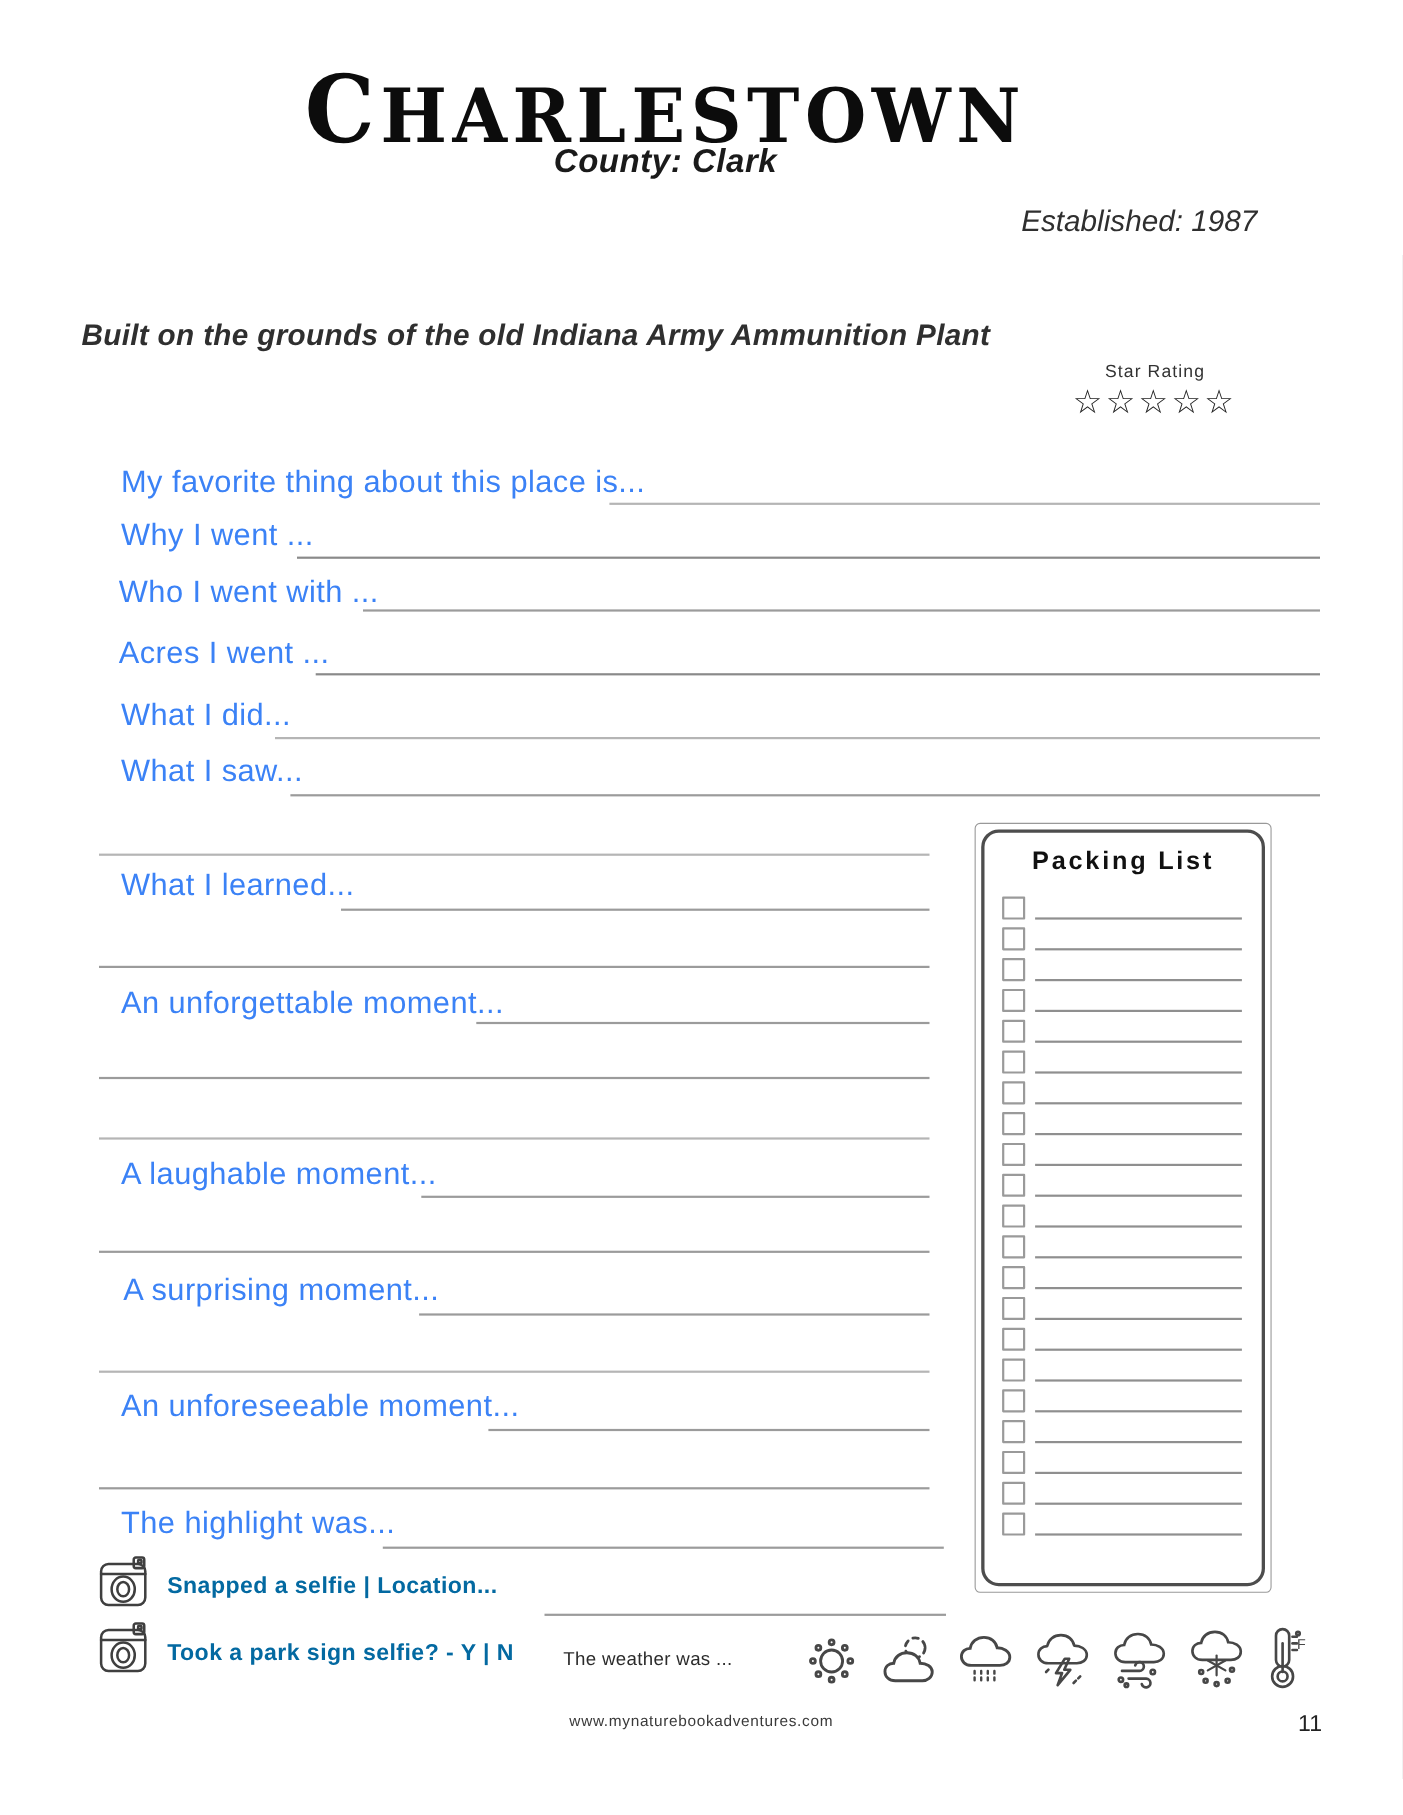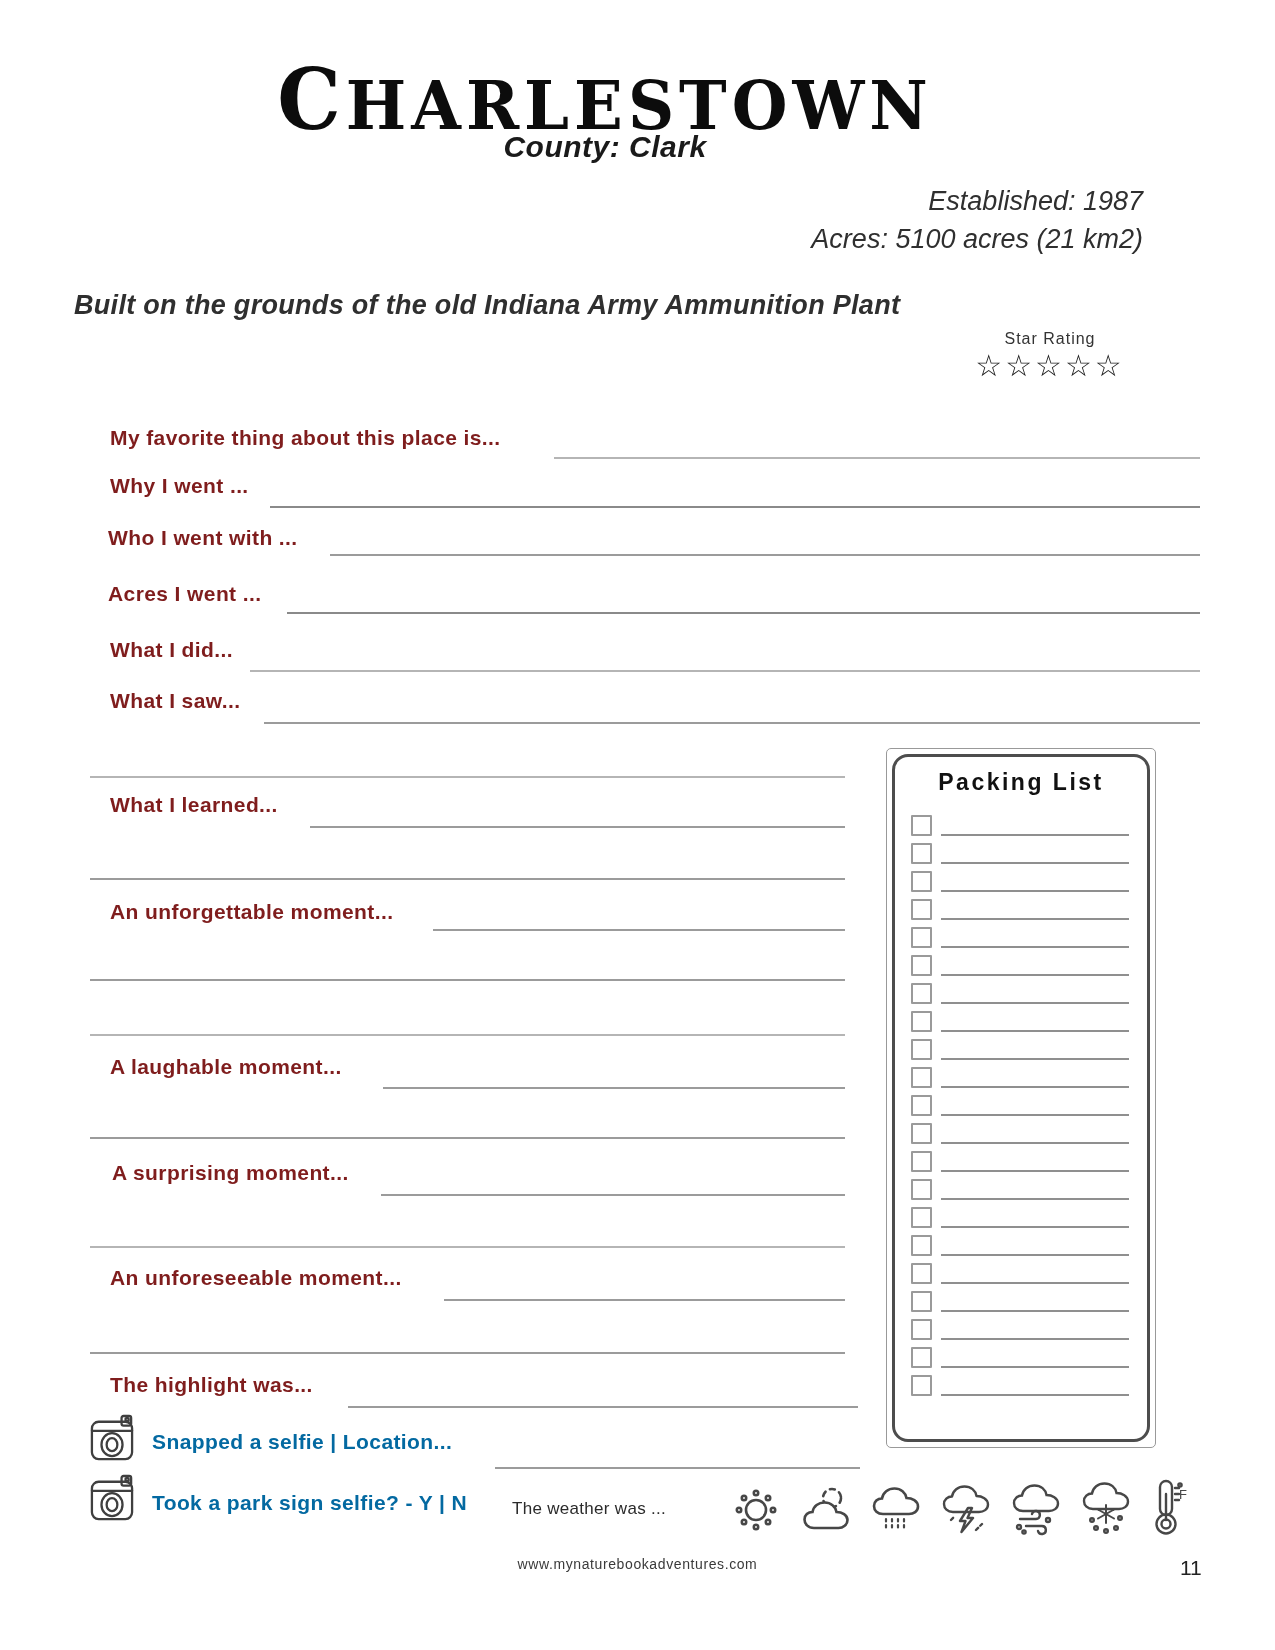--- a/index.html
+++ b/index.html
@@ -21,21 +21,21 @@
     letter-spacing:.5px;
   }
   .estblock{right:132px; top:182px; text-align:right; font-size:27px;
     font-style:italic; font-weight:300; color:#2f2f2f; line-height:38px;}
   .descr{left:74px; top:290px; font-size:27px; font-style:italic;
     font-weight:700; color:#2f2f2f; letter-spacing:.3px; white-space:nowrap;}
   .star-label{left:945px; width:210px; top:330px; text-align:center;
     font-size:16px; color:#333; letter-spacing:1px;}
   .stars{left:945px; width:210px; top:350px; text-align:center;
     font-size:30px; color:#222; letter-spacing:3px; line-height:32px;}
-  .lbl{position:absolute; font-size:21px; font-weight:700; color:#7f1d1d;
+  .lbl{position:absolute; font-size:28px; font-weight:400; color:#3b82f6;
     letter-spacing:.4px; white-space:nowrap; line-height:28px;}
   .ln{position:absolute; height:2px; background:#9b9b9b;}
   .ln.dark{background:#8a8a8a;}
   .ln.light{background:#b5b5b5;}
   
   .pk-frame{left:886px; top:748px; width:268px; height:698px;
     border:1.5px solid #999; border-radius:5px;}
   .pk-inner{position:absolute; left:5px; top:5px; right:5px; bottom:5px;
     border:3px solid #4d4d4d; border-radius:16px;}
   .pk-title{position:absolute; left:0; width:100%; top:20px; text-align:center;
@@ -56,21 +56,20 @@
 </style>
 </head>
 <body>
 
 <div class="page">
 
   <div class="abs title"><span class="bigcap">C</span><span>HARLESTOWN</span></div>
   <div class="abs county">County: Clark</div>
   <div class="abs estblock">
     <div>Established: 1987</div>
-    <div>Acres: 5100 acres (21 km2)</div>
   </div>
   <div class="abs descr">Built on the grounds of the old Indiana Army Ammunition Plant</div>
 
   <div class="abs star-label">Star Rating</div>
   <div class="abs stars" id="stars"><span>☆</span><span>☆</span><span>☆</span><span>☆</span><span>☆</span></div>
 
   <div class="lbl" style="left:110px; top:424px;">My favorite thing about this place is...</div>
   <div class="ln light" style="left:554px; top:457px; width:646px;"></div>
 
   <div class="lbl" style="left:110px; top:472px;">Why I went ...</div>

